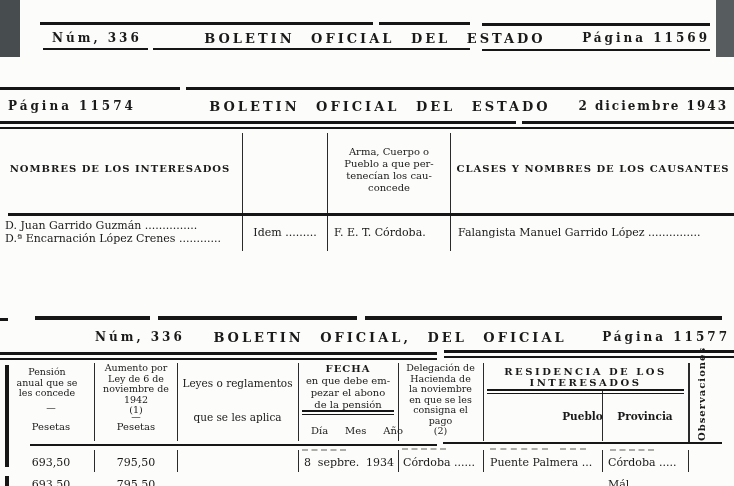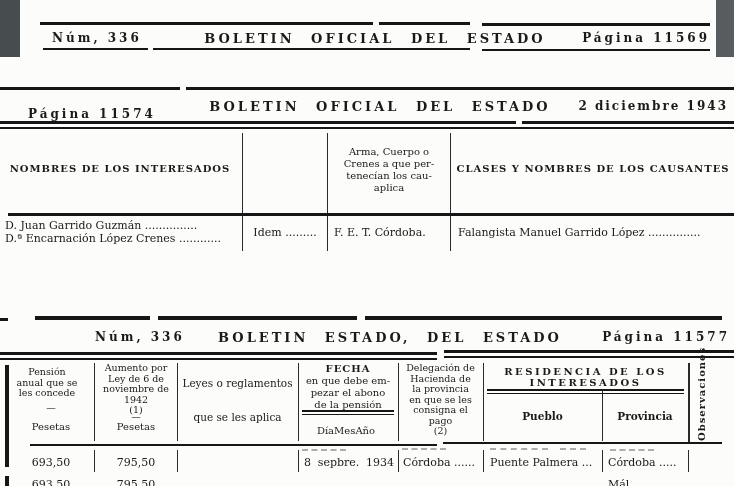--- a/index.html
+++ b/index.html
@@ -35,58 +35,58 @@
   <div class="abs hdr center" style="left:180px;top:31px;width:390px;">BOLETIN OFICIAL DEL ESTADO</div>
   <div class="abs hdr-side" style="right:24px;top:31px;">Página 11569</div>
 
   <div class="abs rule" style="left:43px;top:48px;width:105px;height:2px;"></div>
   <div class="abs rule" style="left:153px;top:48px;width:317px;height:2px;"></div>
   <div class="abs rule" style="left:482px;top:49px;width:228px;height:2px;"></div>
 
   <div class="abs rule" style="left:0;top:87px;width:180px;height:3px;"></div>
   <div class="abs rule" style="left:186px;top:87px;width:548px;height:3px;"></div>
 
-  <div class="abs hdr-side" style="left:8px;top:107px;margin-left:20px;">Página 11574</div>
+  <div class="abs hdr-side" style="left:8px;top:99px;">Página 11574</div>
   <div class="abs hdr center" style="left:190px;top:99px;width:380px;">BOLETIN OFICIAL DEL ESTADO</div>
   <div class="abs hdr-side" style="right:6px;top:99px;letter-spacing:2px;">2 diciembre 1943</div>
 
   <div class="abs rule" style="left:0;top:121px;width:516px;height:3px;"></div>
   <div class="abs rule" style="left:522px;top:121px;width:212px;height:3px;"></div>
   <div class="abs rule" style="left:0;top:127px;width:734px;height:2px;"></div>
 
   <div class="abs vline" style="left:242px;top:133px;height:118px;"></div>
   <div class="abs vline" style="left:327px;top:133px;height:118px;"></div>
   <div class="abs vline" style="left:450px;top:133px;height:118px;"></div>
 
   <div class="abs cell-title center" style="left:0;top:163px;width:240px;">NOMBRES DE LOS INTERESADOS</div>
   <div class="abs small center" style="left:330px;top:146px;width:118px;">
     <div>Arma, Cuerpo o</div>
-    <div>Crenes a que per-</div>
+    <div>Pueblo a que per-</div>
     <div>tenecían los cau-</div>
-    <div>aplica</div>
+    <div>concede</div>
   </div>
   <div class="abs cell-title center" style="left:452px;top:163px;width:282px;">CLASES Y NOMBRES DE LOS CAUSANTES</div>
 
   <div class="abs rule" style="left:8px;top:213px;width:726px;height:3px;"></div>
 
   <div class="abs data" style="left:5px;top:219px;width:235px;">
     <div>D.  Juan Garrido Guzmán ...............</div>
     <div>D.ª Encarnación López Crenes ............</div>
   </div>
   <div class="abs data center" style="left:244px;top:226px;width:82px;">Idem .........</div>
   <div class="abs data" style="left:334px;top:226px;">F. E. T. Córdoba.</div>
   <div class="abs data" style="left:458px;top:226px;">Falangista Manuel Garrido López ...............</div>
 
   <div class="abs rule" style="left:0;top:318px;width:8px;height:3px;"></div>
   <div class="abs rule" style="left:35px;top:316px;width:115px;height:4px;"></div>
   <div class="abs rule" style="left:158px;top:316px;width:199px;height:4px;"></div>
   <div class="abs rule" style="left:365px;top:316px;width:357px;height:4px;"></div>
 
   <div class="abs hdr-side" style="left:95px;top:330px;">Núm, 336</div>
-  <div class="abs hdr center" style="left:210px;top:330px;width:360px;">BOLETIN ESTADO, DEL ESTADO</div>
+  <div class="abs hdr center" style="left:210px;top:330px;width:360px;">BOLETIN OFICIAL, DEL OFICIAL</div>
   <div class="abs hdr-side" style="right:4px;top:330px;">Página 11577</div>
 
   <div class="abs rule" style="left:0;top:352px;width:437px;height:3px;"></div>
   <div class="abs rule" style="left:444px;top:350px;width:290px;height:3px;"></div>
   <div class="abs rule" style="left:0;top:358px;width:437px;height:2px;"></div>
   <div class="abs rule" style="left:444px;top:356px;width:290px;height:2px;"></div>
 
   <div class="abs rule" style="left:5px;top:365px;width:4px;height:102px;"></div>
   <div class="abs rule" style="left:5px;top:476px;width:4px;height:10px;"></div>
 
@@ -122,43 +122,43 @@
   </div>
 
   <div class="abs small center" style="left:300px;top:363px;width:96px;">
     <div style="font-weight:bold;letter-spacing:1px;">FECHA</div>
     <div>en que debe em-</div>
     <div>pezar el abono</div>
     <div>de la pensión</div>
   </div>
   <div class="abs rule" style="left:302px;top:410px;width:92px;height:2px;"></div>
   <div class="abs rule" style="left:302px;top:414px;width:92px;height:1px;"></div>
-  <div class="abs small" style="left:300px;top:425px;width:92px;display:flex;justify-content:center;">
+  <div class="abs small" style="left:311px;top:425px;width:92px;display:flex;justify-content:space-between;">
     <span>Día</span>
     <span>Mes</span>
     <span>Año</span>
   </div>
 
   <div class="abs tiny center" style="left:400px;top:363px;width:81px;">
     <div>Delegación de</div>
     <div>Hacienda  de</div>
-    <div>la  provincia</div>
+    <div>la  noviembre</div>
     <div>en que se les</div>
     <div>consigna  el</div>
     <div>pago</div>
     <div>(2)</div>
   </div>
 
   <div class="abs center" style="left:485px;top:366px;width:201px;font-weight:bold;font-size:10px;letter-spacing:2.5px;line-height:11px;">
     <div>RESIDENCIA DE LOS</div>
     <div>INTERESADOS</div>
   </div>
   <div class="abs rule" style="left:487px;top:389px;width:197px;height:2px;"></div>
   <div class="abs rule" style="left:487px;top:393px;width:197px;height:1px;"></div>
-  <div class="abs center" style="left:485px;top:410px;width:115px;font-weight:bold;font-size:10.5px;">Pueblo</div>
+  <div class="abs center" style="left:485px;top:410px;width:115px;font-weight:bold;font-size:10.5px;padding-left:40px;">Pueblo</div>
   <div class="abs center" style="left:604px;top:410px;width:82px;font-weight:bold;font-size:10.5px;">Provincia</div>
 
   <div class="abs vert" style="left:696px;top:363px;height:78px;">Observaciones</div>
 
   <div class="abs rule" style="left:30px;top:444px;width:407px;height:2px;"></div>
   <div class="abs rule" style="left:443px;top:442px;width:279px;height:2px;"></div>
 
   <div class="abs ghost" style="left:302px;top:449px;width:44px;"></div>
   <div class="abs ghost" style="left:402px;top:448px;width:44px;"></div>
   <div class="abs ghost" style="left:490px;top:448px;width:58px;"></div>

